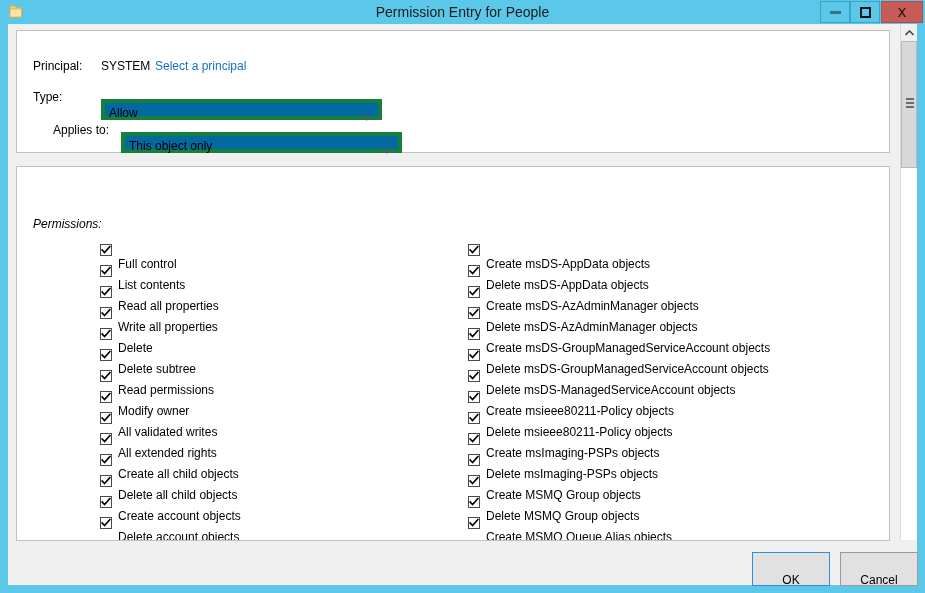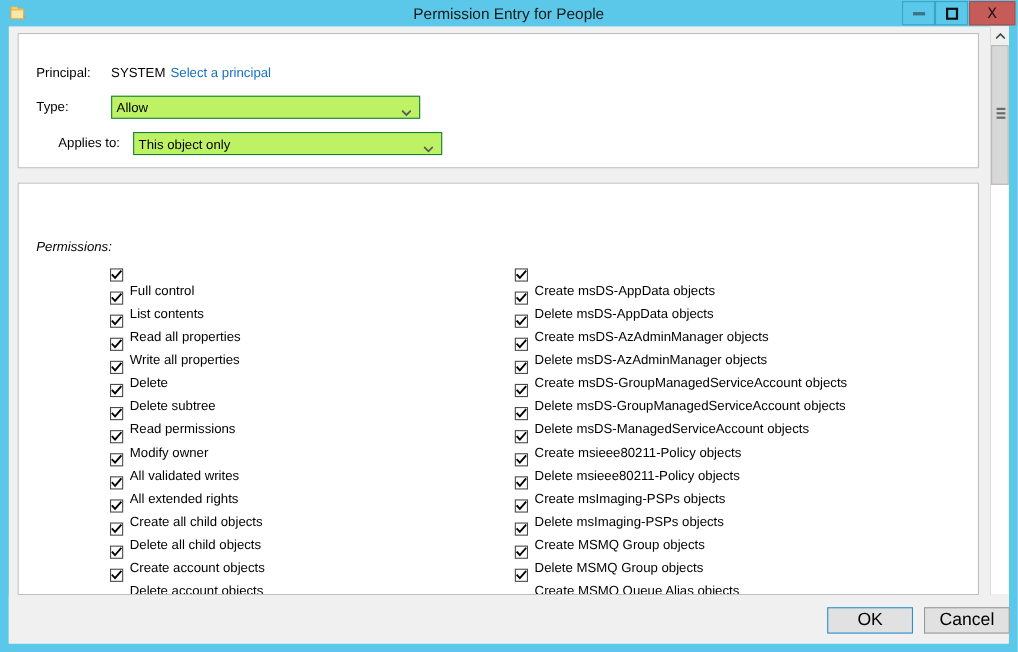--- a/index.html
+++ b/index.html
@@ -16,20 +16,21 @@
     overflow: hidden;
   }
 
   
   #window {
     position: absolute;
     left: 0; top: 0;
     width: 925px; height: 593px;
     background: #5bc8ea;
     box-sizing: border-box;
+    border-radius: 27px;
   }
 
   
   #titlebar {
     position: absolute;
     left: 0; top: 0;
     width: 925px; height: 24px;
     background: #5bc8ea;
   }
   #window-icon {
@@ -186,24 +187,24 @@
     left: 138px; top: 3px;
     font-size: 12px;
     color: #1570c4;
     text-decoration: none;
     cursor: pointer;
     white-space: nowrap;
   }
 
   .combo {
     position: absolute;
-    left: 84px; top: 0px;
+    left: 84px; top: 12px;
     width: 281px; height: 21px;
-    background: #bef264;
-    border: 1px solid #15803d;
+    background: #0369a1;
+    border: 4px solid #15803d;
     box-sizing: border-box;
     cursor: default;
   }
   .combo-text {
     position: absolute;
     left: 4px; top: 3px;
     font-size: 12px;
     color: #000000;
     white-space: nowrap;
   }
@@ -266,25 +267,25 @@
     width: 909px; height: 44px;
     background: #f0f0f0;
   }
   .dlgbtn {
     position: absolute;
     top: 11px;
     width: 78px; height: 24px;
     background: #e1e1e1;
     border: 1px solid #9a9a9a;
     box-sizing: border-box;
-    font-size: 16px;
+    font-size: 12px;
     color: #000000;
     font-family: "Liberation Sans", sans-serif;
     cursor: default;
-    padding: 0;
+    padding: 16px;
     line-height: 22px;
     text-align: center;
   }
   #btn-ok {
     left: 744px;
     border: 1px solid #2a8fd4;
   }
   #btn-cancel {
     left: 832px;
   }

